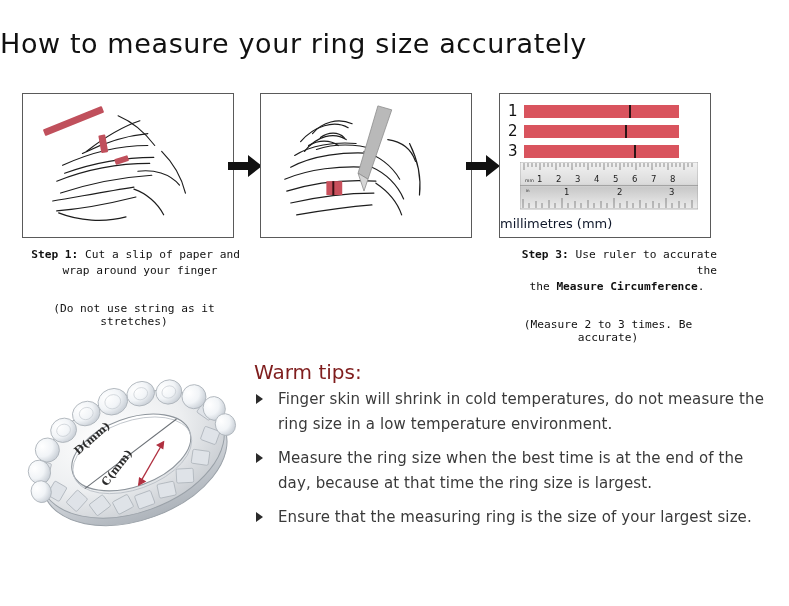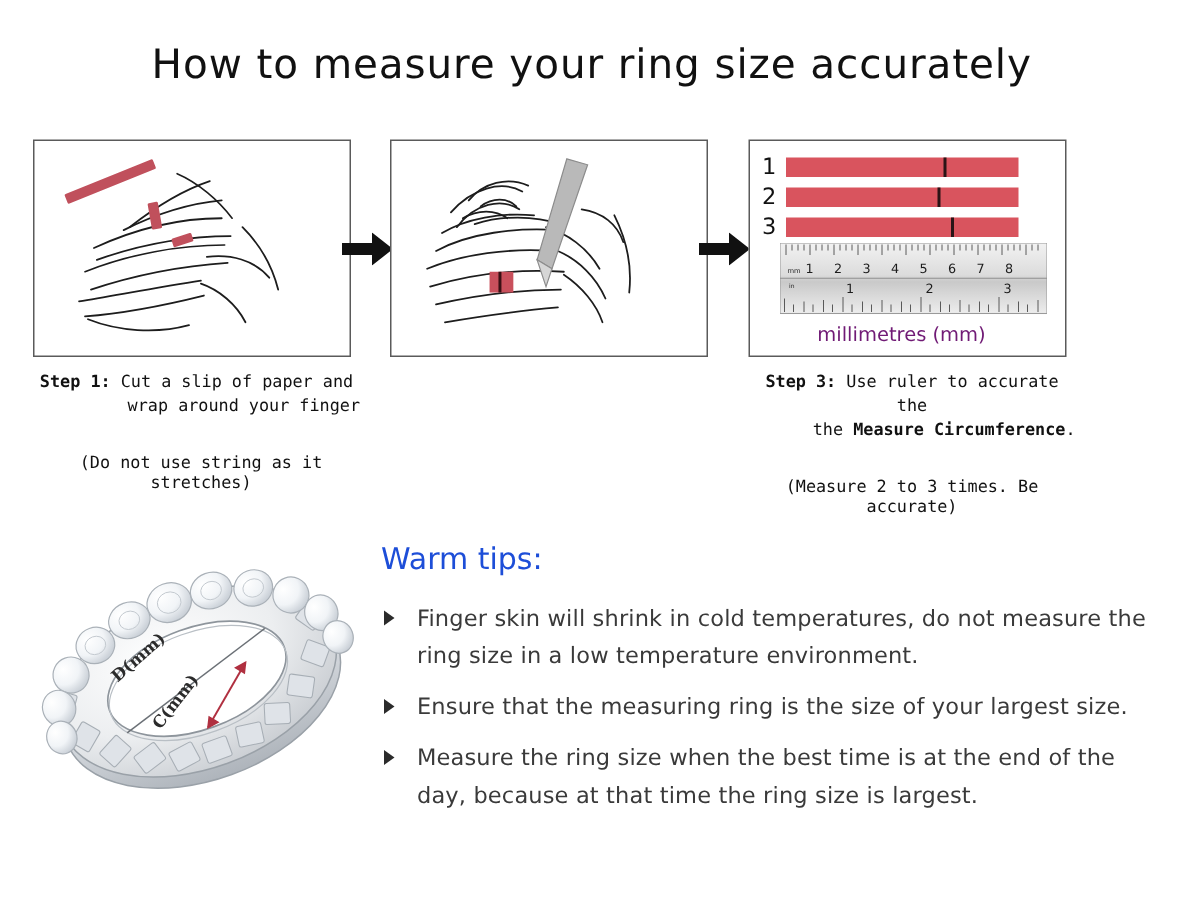--- a/index.html
+++ b/index.html
@@ -12,21 +12,20 @@
     position: relative;
     font-family: "DejaVu Sans", sans-serif;
     color: #1a1a1a;
     overflow: hidden;
   }
 
   
   #page-title {
     position: absolute;
     top: 28px; left: 0; width: 789px;
-    text-align: center;
     font-family: "DejaVu Sans", sans-serif;
     font-size: 27px;
     font-weight: 400;
     letter-spacing: 0.6px;
     color: #111;
   }
 
   
   #steps-row {
     position: absolute;
@@ -58,22 +57,22 @@
 
   
   .caption {
     margin-top: 9px;
     font-family: "DejaVu Sans Mono", monospace;
     font-size: 11.2px;
     line-height: 16px;
     color: #111;
     width: 218px;
   }
-  .caption .l1 { text-align: center; }
-  .caption .l2, .caption .l3 { text-align: right; padding-left: 18px; }
+  .caption .l1 { text-align: right; }
+  .caption .l2, .caption .l3 { text-align: center; padding-left: 18px; }
   .caption b { font-weight: bold; }
   .subnote {
     margin-top: 23px;
     font-family: "DejaVu Sans Mono", monospace;
     font-size: 11.2px;
     color: #111;
     width: 218px;
     text-align: center;
   }
   .subnote.s1 { padding-left: 6px; }
@@ -105,37 +104,37 @@
   .strip-tick {
     position: absolute;
     top: 0; bottom: 0;
     width: 2px;
     background: #2a1416;
   }
   .ruler-label {
     position: absolute;
     left: 0; right: 8px;
     bottom: 6px;
-    text-align: center;
+    text-align: left;
     font-family: "DejaVu Sans", sans-serif;
     font-size: 13px;
-    color: #701a75;
+    color: #0f172a;
   }
 
   
   #tips {
     position: absolute;
     left: 254px; top: 360px; width: 520px;
   }
   #tips-title {
     font-family: "DejaVu Sans", sans-serif;
     font-size: 20px;
     font-weight: 400;
-    color: #1d4ed8;
-    margin-bottom: 16px;
+    color: #7f1d1d;
+    margin-bottom: 3px;
   }
   .tip {
     position: relative;
     padding-left: 24px;
     margin-bottom: 9px;
     font-family: "DejaVu Sans", sans-serif;
     font-size: 15px;
     line-height: 25px;
     color: #3a3a3a;
     letter-spacing: 0.1px;
@@ -496,19 +495,19 @@
 
 <div id="tips">
   <div id="tips-title">Warm tips:</div>
 
   <div class="tip">
     <span class="bullet"></span>
     <span>Finger skin will shrink in cold temperatures, do not measure the ring size in a low temperature environment.</span>
   </div>
   <div class="tip">
     <span class="bullet"></span>
-    <span>Ensure that the measuring ring is the size of your largest size.</span>
+    <span>Measure the ring size when the best time is at the end of the day, because at that time the ring size is largest.</span>
   </div>
   <div class="tip">
     <span class="bullet"></span>
-    <span>Measure the ring size when the best time is at the end of the day, because at that time the ring size is largest.</span>
+    <span>Ensure that the measuring ring is the size of your largest size.</span>
   </div>
 </div>
 
 </body></html>

